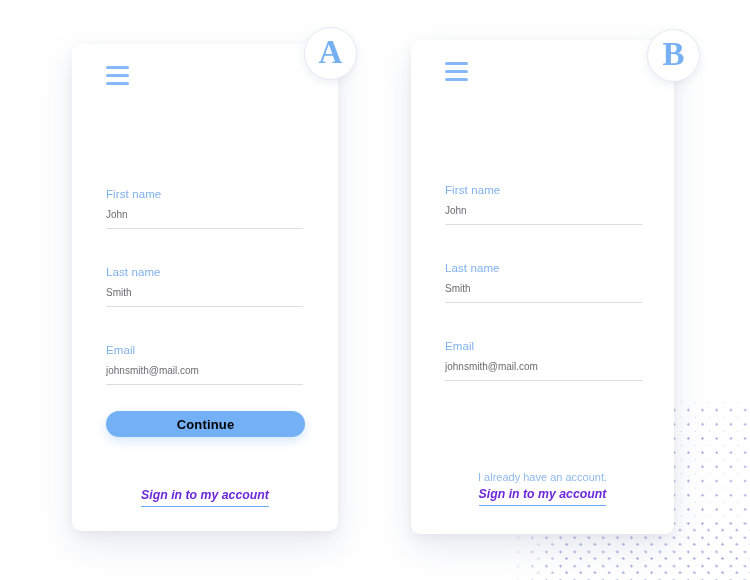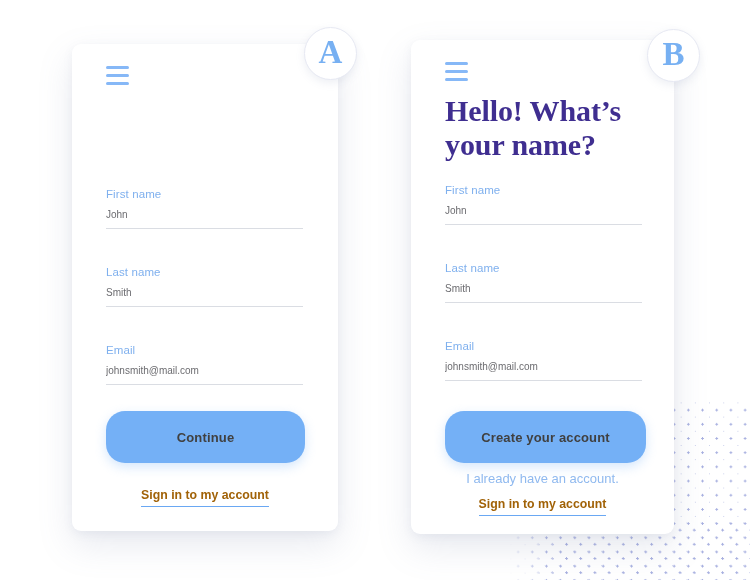--- a/index.html
+++ b/index.html
@@ -158,25 +158,25 @@
     white-space: nowrap;
     overflow: hidden;
     cursor: text;
   }
 
   
   .primary-btn {
     position: absolute;
     left: 34px;
     width: 199px;
-    height: 52px;
+    height: 26px;
     border: none;
     border-radius: 19px;
     background: #74b0f6;
-    color: #404040;
+    color: #000000;
     font-family: "Liberation Sans", sans-serif;
     font-size: 13px;
     font-weight: bold;
     letter-spacing: 0.15px;
     cursor: pointer;
     box-shadow: 0 4px 11px rgba(116,176,246,0.30);
   }
   #continue-button { top: 367px; }
   #create-account-button { top: 371px; width: 201px; }
 
@@ -184,33 +184,34 @@
   .footer-links {
     position: absolute;
     left: 0;
     width: 100%;
     text-align: center;
   }
   #footer-left  { top: 441px; }
   #footer-right { top: 431px; }
 
   .note-text {
-    font-size: 13px;
+    font-size: 11px;
     color: #8fb9ef;
-    margin-bottom: 8px;
+    margin-bottom: 1px;
   }
   .signin-link {
     display: inline-block;
     font-size: 12.3px;
     font-weight: bold;
-    color: #a16207;
+    color: #6d28d9;
     text-decoration: none;
     padding-bottom: 4px;
     border-bottom: 1.5px solid #6aa8f3;
     cursor: pointer;
+    font-style: italic;
   }
 </style>
 </head>
 <body>
 
 <div id="dot-field"></div>
 <div id="dot-field-2"></div>
 
 <div class="card" id="card-left">
   <div class="card-inner">
@@ -255,42 +256,40 @@
 
 <div class="card" id="card-right">
   <div class="card-inner">
 
     <div class="hamburger">
       <div class="bar"></div>
       <div class="bar"></div>
       <div class="bar"></div>
     </div>
 
-    <h1 class="headline">Hello! What’s your name?</h1>
 
     <div class="form-area">
 
       <div class="field">
         <div class="field-label">First name</div>
         <div class="field-value" placeholder="First name">John</div>
       </div>
 
       <div class="field">
         <div class="field-label">Last name</div>
         <div class="field-value" placeholder="Last name">Smith</div>
       </div>
 
       <div class="field">
         <div class="field-label">Email</div>
         <div class="field-value" placeholder="Email">johnsmith@mail.com</div>
       </div>
 
     </div>
 
-    <button class="primary-btn" id="create-account-button">Create your account</button>
 
     <div class="footer-links" id="footer-right">
       <div class="note-text">I already have an account.</div>
       <a class="signin-link">Sign in to my account</a>
     </div>
 
   </div>
 </div>
 <div class="avatar" id="avatar-b">
   <span>B</span>

